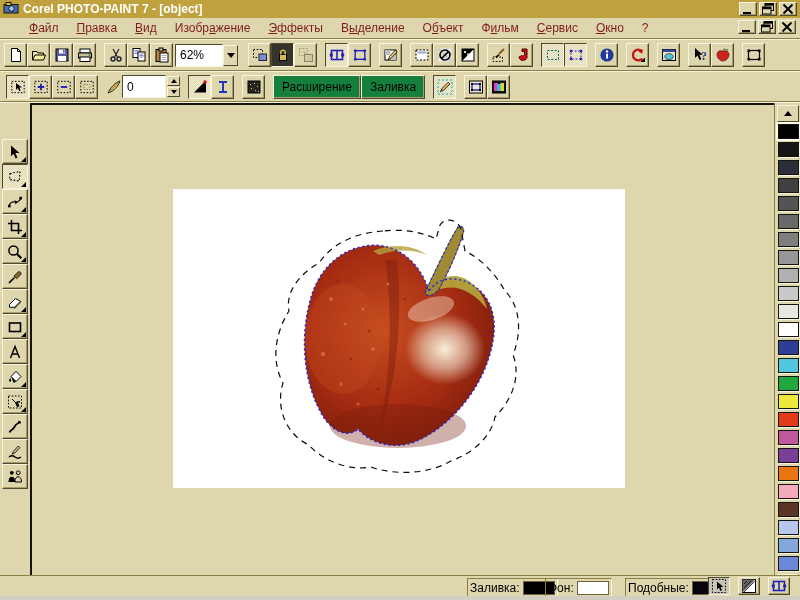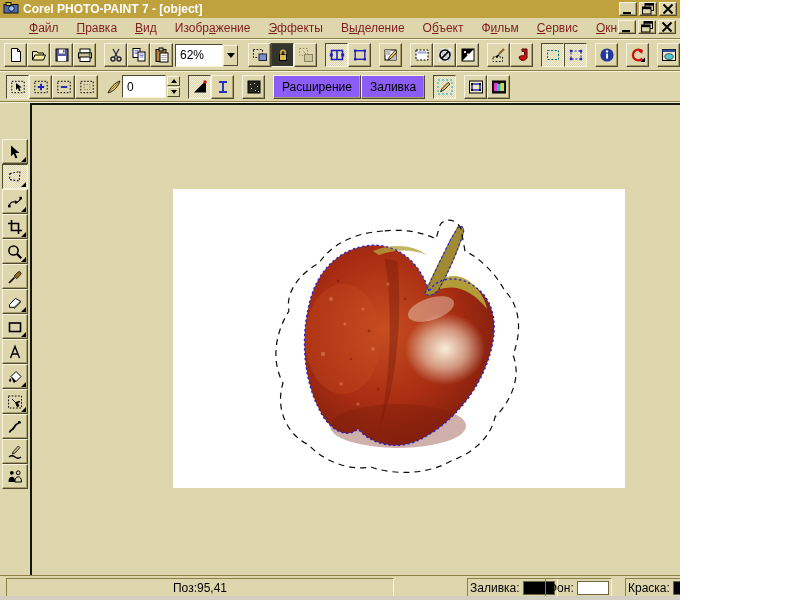--- a/index.html
+++ b/index.html
@@ -1,17 +1,17 @@
 <!DOCTYPE html>
 <html><head>
 <meta charset="utf-8">
 <style>
   html,body{margin:0;padding:0}
   body{width:800px;height:600px;overflow:hidden;font-family:"Liberation Sans",sans-serif}
-  #screen{position:relative;width:680px;height:600px;background:#ded6ac;overflow:hidden}
+  #screen{position:relative;width:800px;height:600px;background:#ded6ac;overflow:hidden}
   
   .titlebar{position:absolute;left:0;top:0;width:800px;height:18px;background:#bfa23e;display:flex;align-items:center;padding-left:3px}
   .title-text{color:#fff;font-weight:bold;font-size:12px;margin-left:4px;white-space:nowrap}
   .winbtns{position:absolute;display:flex;gap:2px}
   .wbtn{width:18px;height:14px;background:#ded6ac;border:1px solid;border-color:#f8f3dc #4f4930 #4f4930 #f8f3dc;box-shadow:inset -1px -1px 0 #a79c6a;display:flex;align-items:center;justify-content:center;padding:0}
   
   .menubar{position:absolute;left:0;top:18px;width:800px;height:20px;background:#ded6ac;display:flex;align-items:center;padding-left:20px;font-size:12px}
   .menu-item{padding:2px 9px;color:#7f1d1d;white-space:nowrap}
   
   .hline{position:absolute;left:0;width:800px;height:1px}
@@ -26,21 +26,21 @@
   .combo-field{width:42px;height:21px;background:#fff;border:1px solid;border-color:#4f4930 #f8f3dc #f8f3dc #4f4930;font-size:12px;display:flex;align-items:center;padding-left:4px}
   .combo-btn{width:15px;height:21px;background:#ded6ac;border:1px solid;border-color:#f8f3dc #4f4930 #4f4930 #f8f3dc;display:flex;align-items:center;justify-content:center;padding:0}
   .tri-down{width:0;height:0;border-left:4px solid transparent;border-right:4px solid transparent;border-top:5px solid #000}
   .tri-up{width:0;height:0;border-left:4px solid transparent;border-right:4px solid transparent;border-bottom:5px solid #000}
   .spin{display:flex;align-items:center;height:21px}
   .spin-field{width:38px;height:21px;background:#fff;border:1px solid;border-color:#4f4930 #f8f3dc #f8f3dc #4f4930;font-size:12px;display:flex;align-items:center;padding-left:4px}
   .spin-btns{display:flex;flex-direction:column;gap:1px;margin-left:1px}
   .spin-b{width:13px;height:10px;background:#ded6ac;border:1px solid;border-color:#f8f3dc #4f4930 #4f4930 #f8f3dc;display:flex;align-items:center;justify-content:center;padding:0}
   .spin-b .tri-down{border-left-width:3px;border-right-width:3px;border-top-width:4px}
   .spin-b .tri-up{border-left-width:3px;border-right-width:3px;border-bottom-width:4px}
-  .txtbtn{height:24px;background:#8b5cf6;border:1px solid;border-color:#f8f3dc #4f4930 #4f4930 #f8f3dc;box-shadow:inset -1px -1px 0 #a79c6a;font-size:12px;font-family:"Liberation Sans",sans-serif;padding:0 8px;display:flex;align-items:center;flex:none}
+  .txtbtn{height:24px;background:#15803d;border:1px solid;border-color:#f8f3dc #4f4930 #4f4930 #f8f3dc;box-shadow:inset -1px -1px 0 #a79c6a;font-size:12px;font-family:"Liberation Sans",sans-serif;padding:0 8px;display:flex;align-items:center;flex:none}
   
   .toolbox{position:absolute;left:0;top:103px;width:30px;height:471px;background:#ded6ac;border-right:1px solid #8a7f45}
   .toolbox-btn{position:relative;width:26px;height:25px;margin:0 0 0 2px;background:#ded6ac;border:1px solid;border-color:#f8f3dc #4f4930 #4f4930 #f8f3dc;box-shadow:inset -1px -1px 0 #a79c6a;display:flex;align-items:center;justify-content:center;padding:0}
   .toolbox-btn.pressed{border-color:#4f4930 #f8f3dc #f8f3dc #4f4930;box-shadow:none;background-image:linear-gradient(45deg,#f3eed8 25%,transparent 25%,transparent 75%,#f3eed8 75%),linear-gradient(45deg,#f3eed8 25%,transparent 25%,transparent 75%,#f3eed8 75%);background-size:2px 2px;background-position:0 0,1px 1px}
   .flyout{position:absolute;right:1px;bottom:1px;width:0;height:0;border-left:5px solid transparent;border-bottom:5px solid #000}
   
   .docarea{position:absolute;left:30px;top:103px;width:744px;height:471px;background:#ded6ac;border-left:2px solid #15150f;border-top:2px solid #15150f}
   .canvas{position:absolute;left:141px;top:84px;width:452px;height:299px;background:#fff}
   
   .palette{position:absolute;left:774px;top:103px;width:26px;height:471px;background:#ded6ac;border-left:1px solid #8a7f45;padding-top:2px}
@@ -700,33 +700,30 @@
       <button class="pal-btn">
         <svg width="16" height="16" viewBox="0 0 16 16">
           <rect x="4" y="4" width="1.8" height="8" fill="#000"></rect>
           <path d="M12,4 l-5.4,4 5.4,4z" fill="#000"></path>
         </svg>
       </button>
     </div>
 
   <div class="hline" style="top:575px;background:#8a7f45"></div>
   <div class="statusbar">
-    <div class="sunken" style="left:6px;top:2px;width:386px;height:17px">
-      <span>Поз:95,41</span>
-    </div>
     <div class="sgroup" style="left:467px;top:2px">
       <span>Заливка:</span>
       <span class="sswatch" id="paint-swatch" style="background: rgb(0, 0, 0);"></span>
     </div>
     <div class="sgroup" style="left:545px;top:2px">
       <span>Фон:</span>
       <span class="sswatch" id="paper-swatch" style="background: rgb(255, 255, 255);"></span>
     </div>
     <div class="sgroup" style="left:625px;top:2px">
-      <span>Краска:</span>
+      <span>Подобные:</span>
       <span class="sswatch" id="fill-swatch" style="background: rgb(5, 5, 12);"></span>
     </div>
     <span id="status-icons"><button class="tb graybg sicon" style="left: 708px; top: 1px;">
           <span style="display: flex; align-items: center; justify-content: center;">
             <svg width="16" height="16" viewBox="0 0 16 16">
               <rect x="1.5" y="1.5" width="13" height="13" fill="none" stroke="#000" stroke-dasharray="1.6 1.6"></rect>
               <path d="M6,3.5 v8 l2,-2 1.3,3.4 1.7,-0.8 -1.4,-3.2 2.9,0z" fill="#000"></path>
             </svg>
           </span>
         </button><button class="tb sicon" style="left: 738px; top: 1px;">

